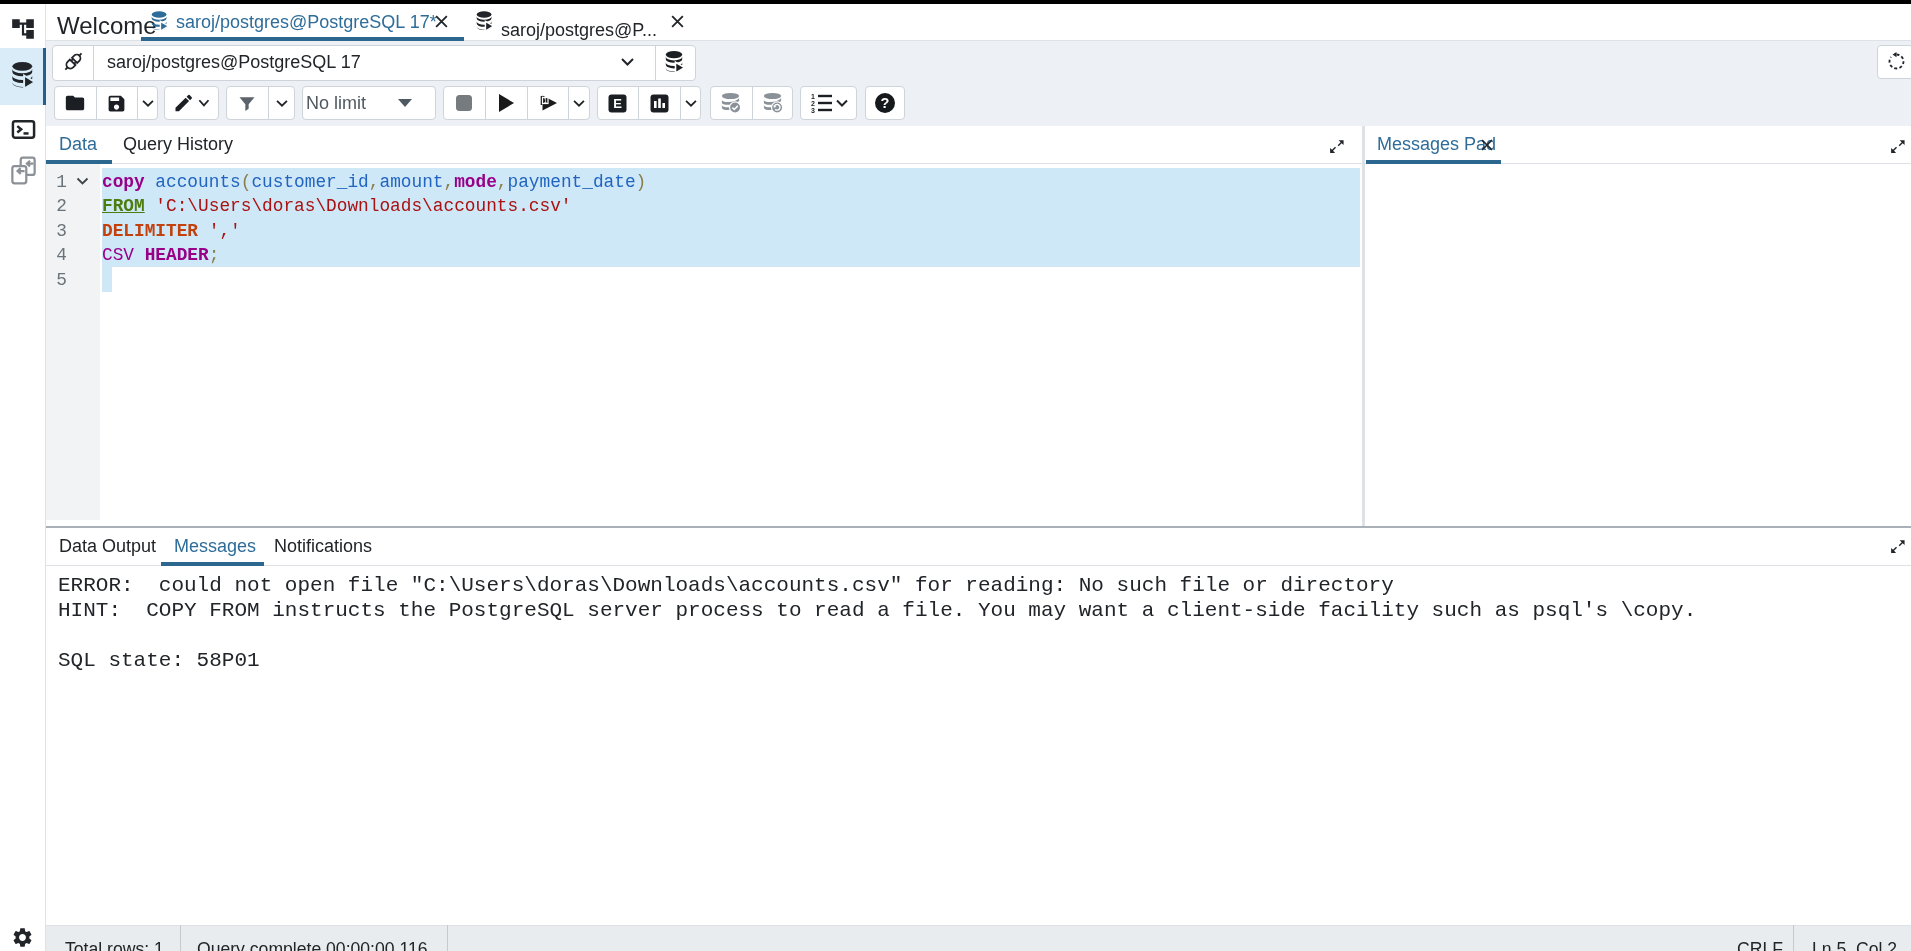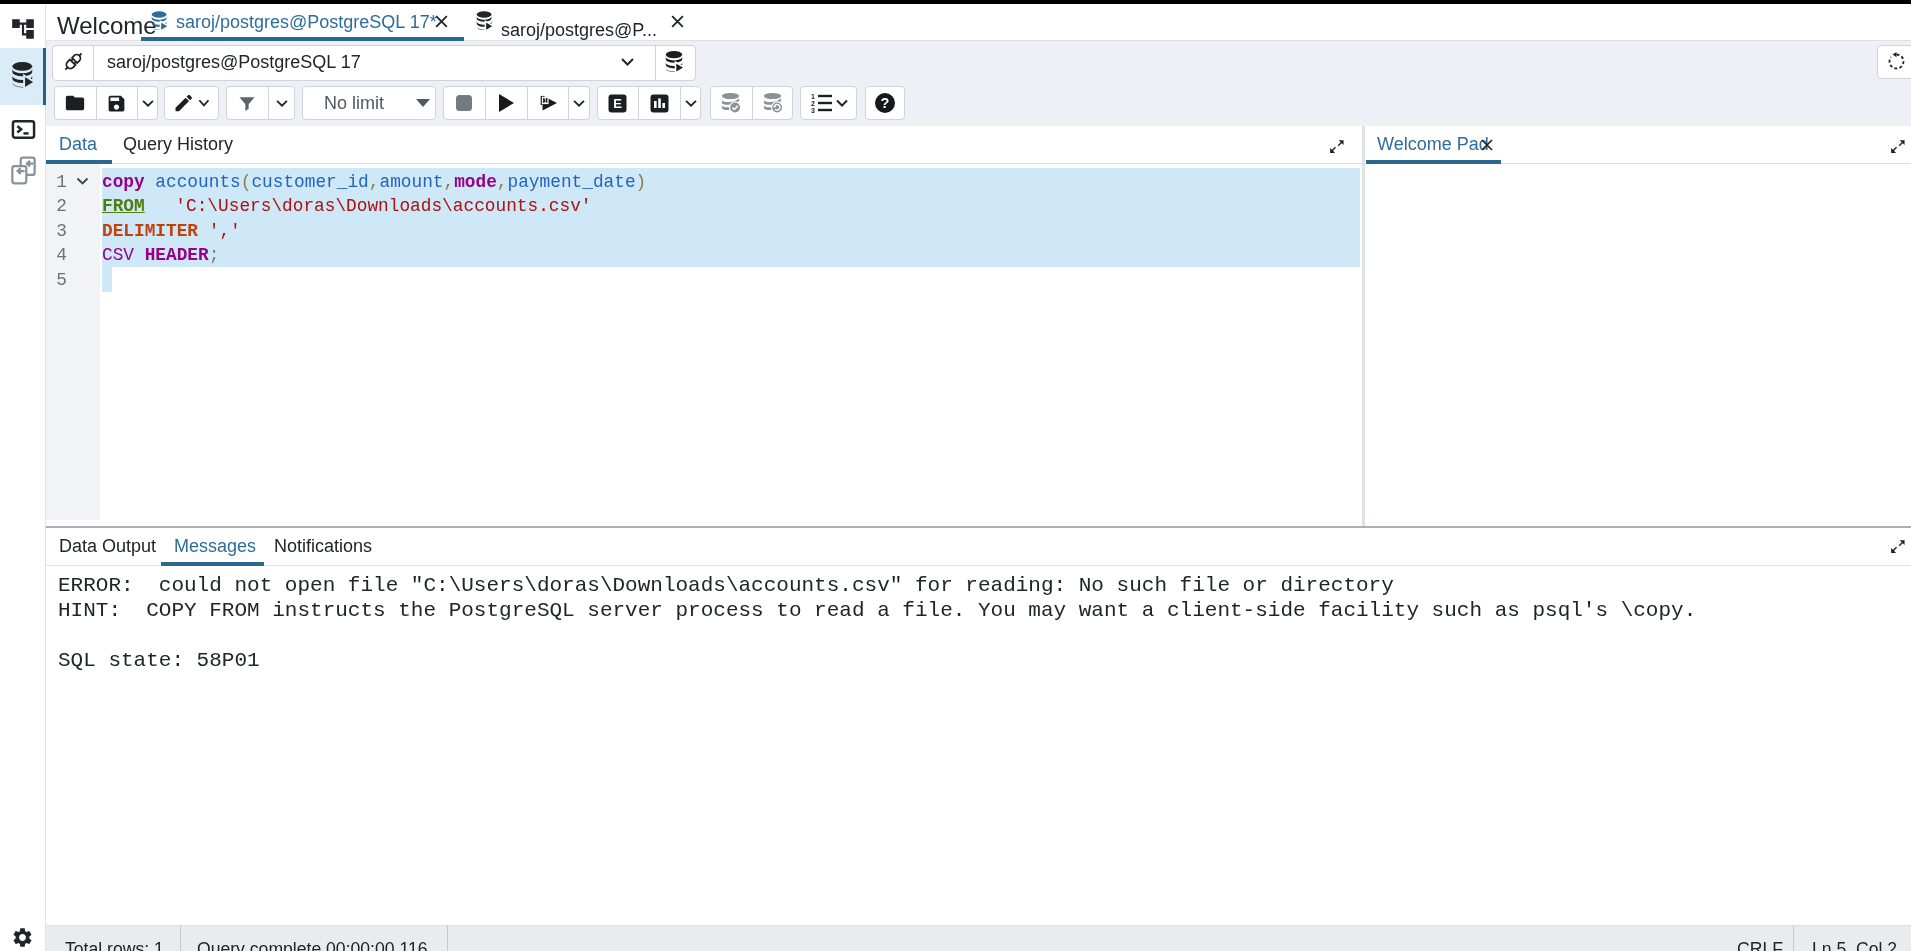--- a/index.html
+++ b/index.html
@@ -143,21 +143,21 @@
         <path d="M3 5h18l-7 8.5V19l-4 2.5v-8z"></path>
       </svg>
     </div>
     <div class="abs" style="left:268px;top:86px;width:1px;height:34px;background:#ced4da;"></div>
     <div class="abs" style="left:268px;top:86px;width:27px;height:34px;display:flex;align-items:center;justify-content:center;">
       <svg width="14" height="9" viewBox="0 0 15 10" fill="none" stroke="#212529" stroke-width="2">
         <path d="M2 2 L7.5 7.5 L13 2"></path>
       </svg>
     </div>
     <div class="abs" style="left:302px;top:86px;width:134px;height:34px;background:#fff;border:1px solid #ced4da;border-radius:4px;"></div>
-    <div class="abs" style="left:310px;top:86px;width:134px;height:37px;display:flex;align-items:center;justify-content:center;">
+    <div class="abs" style="left:292px;top:86px;width:134px;height:37px;display:flex;align-items:center;justify-content:center;">
       <div style="position:absolute;left:14px;top:7px;font-size:18px;color:#4f5962;">No limit</div>
       <svg style="position:absolute;left:106px;top:13px;" width="14" height="8" viewBox="0 0 14 8" fill="#4f5962">
         <path d="M0 0 h14 l-7 8z"></path>
       </svg>
     </div>
     <div class="abs" style="left:443px;top:86px;width:147px;height:34px;background:#fff;border:1px solid #ced4da;border-radius:4px;"></div>
     <div class="abs" style="left:443px;top:86px;width:42px;height:34px;display:flex;align-items:center;justify-content:center;">
       <svg width="18" height="18" viewBox="0 0 18 18">
         <rect x="1" y="1" width="16" height="16" rx="3.5" fill="#767b7f"></rect>
       </svg>
@@ -264,28 +264,28 @@
 
 <div class="abs" style="left:102px;top:168px;width:1258px;height:99px;background:#cfe8f8;"></div>
 <div class="abs" style="left:102px;top:267px;width:10px;height:25px;background:#cfe8f8;"></div>
 
 <div class="abs mono" style="left:46px;top:169.7px;width:21px;text-align:right;font-size:17.8px;line-height:24.6px;color:#6a737a;">1<br>2<br>3<br>4<br>5</div>
 <svg class="abs" style="left:76px;top:177px;" width="13" height="9" viewBox="0 0 13 9" fill="none" stroke="#3e4449" stroke-width="1.8">
     <path d="M1.5 1.5 L6.5 6.5 L11.5 1.5"></path>
   </svg>
 
 <pre class="abs mono" style="left:102px;top:169.7px;font-size:17.8px;line-height:24.6px;color:#212529;"><span style="color:#990088;font-weight:bold;">copy</span> <span style="color:#2165c0;">accounts</span><span style="color:#8b7d4a;">(</span><span style="color:#2165c0;">customer_id</span><span style="color:#8b7d4a;">,</span><span style="color:#2165c0;">amount</span><span style="color:#8b7d4a;">,</span><span style="color:#990088;font-weight:bold;">mode</span><span style="color:#8b7d4a;">,</span><span style="color:#2165c0;">payment_date</span><span style="color:#8b7d4a;">)</span>
-<span style="color:#4d7c0f;font-weight:bold;text-decoration:underline;">FROM</span> <span style="color:#aa1111;margin-left:20px;">'C:\Users\doras\Downloads\accounts.csv'</span>
+<span style="color:#4d7c0f;font-weight:bold;text-decoration:underline;">FROM</span> <span style="color:#aa1111;">'C:\Users\doras\Downloads\accounts.csv'</span>
 <span style="color:#c2410c;font-weight:bold;">DELIMITER</span> <span style="color:#aa1111;">','</span>
 <span style="color:#990088;font-weight:normal;">CSV</span> <span style="color:#990088;font-weight:bold;">HEADER</span><span style="color:#8b7d4a;">;</span></pre>
 
 <div class="abs" style="left:1362px;top:126px;width:3px;height:400px;background:#dee2e6;"></div>
 
 <div class="abs" style="left:1365px;top:126px;width:546px;height:38px;background:#fff;border-bottom:1px solid #dee2e6;"></div>
-<div class="abs blue" style="left:1377px;top:134px;font-size:18px;">Welcome Pad</div>
+<div class="abs blue" style="left:1377px;top:134px;font-size:18px;">Messages Pad</div>
 <svg class="abs" style="left:1480px;top:138px;" width="14" height="14" viewBox="0 0 14 14" stroke="#212529" stroke-width="1.7">
     <path d="M2 2 L12 12 M12 2 L2 12"></path>
   </svg>
 <div class="abs" style="left:1366px;top:160px;width:135px;height:4px;background:#2c6790;"></div>
 <svg class="abs" style="left:1889px;top:138px;" width="17" height="17" viewBox="0 0 24 24" fill="#212529">
   <path d="M22 3h-7l2.9 2.9-4.2 4.2 1.4 1.4 4.2-4.2L22 10V3zM3 21h7l-2.9-2.9 4.2-4.2-1.4-1.4-4.2 4.2L3 14v7z"></path>
 </svg>
 
 <div class="abs" style="left:46px;top:526px;width:1865px;height:2px;background:#a9b0b7;"></div>
 

